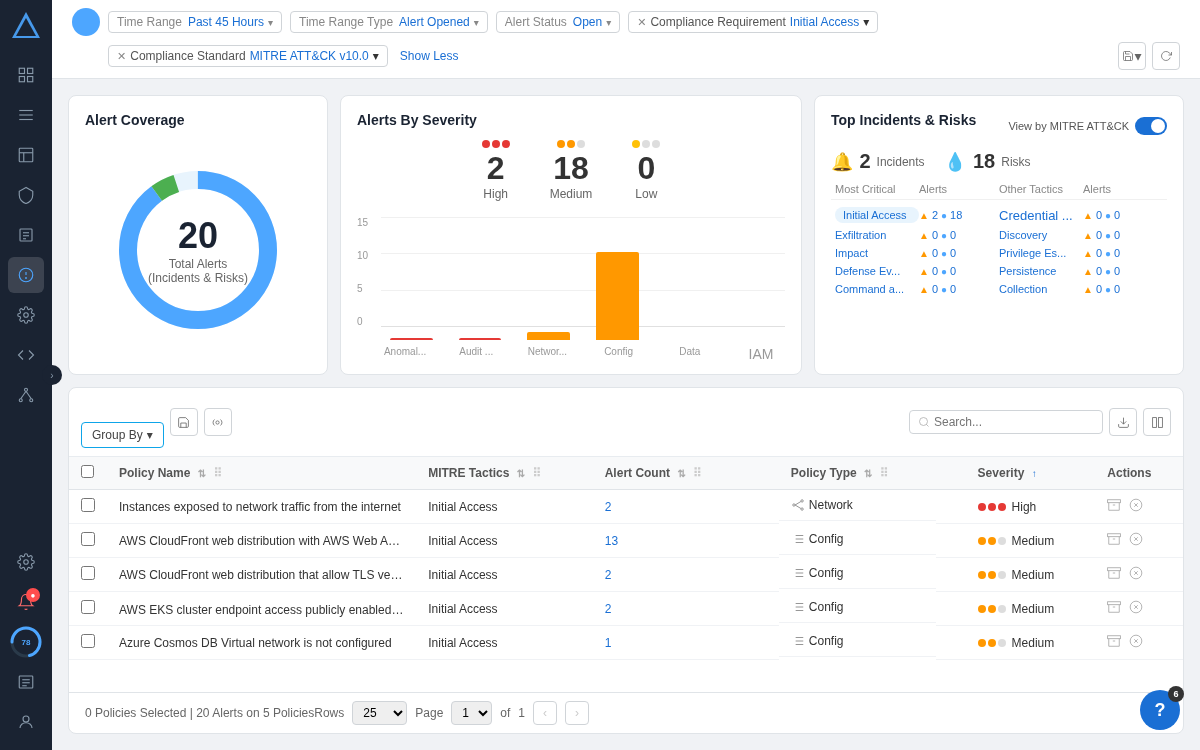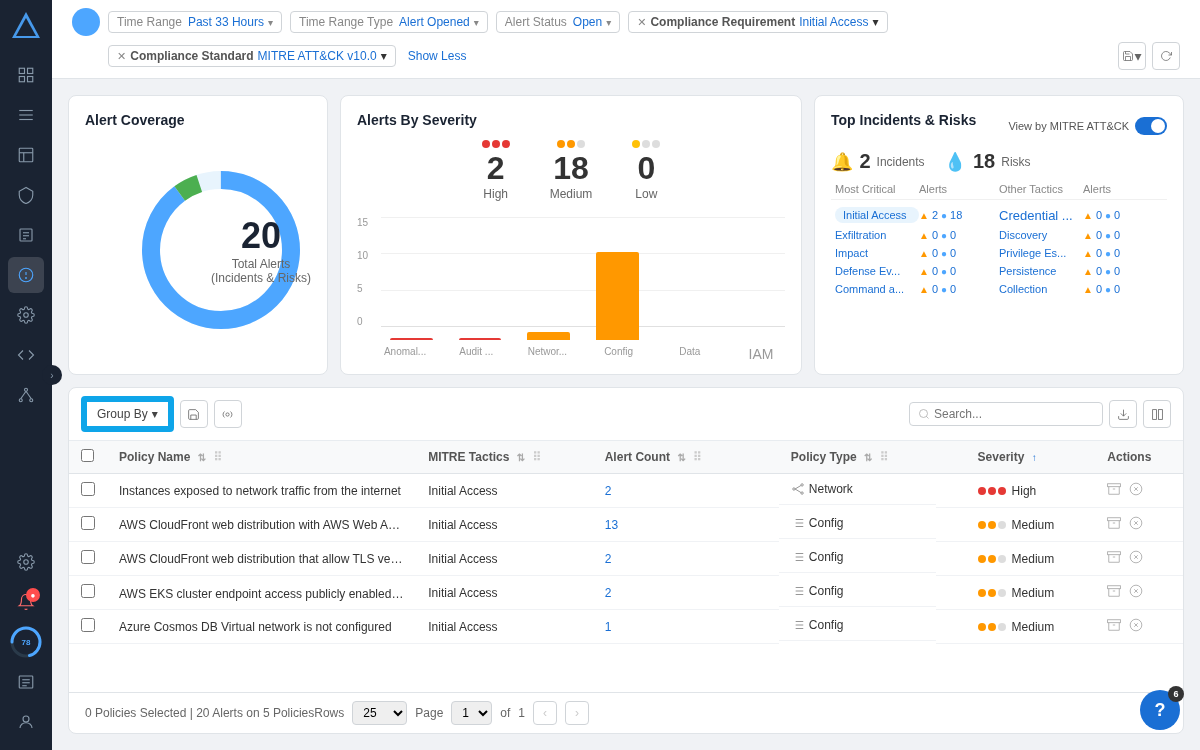--- a/index.html
+++ b/index.html
@@ -28,35 +28,35 @@
     
     .filter-bar { background: white; padding: 8px 20px; border-bottom: 1px solid #e0e4e8; display: flex; flex-direction: column; gap: 6px; }
     .filter-row { display: flex; align-items: center; gap: 8px; flex-wrap: wrap; }
     .filter-icon { width: 28px; height: 28px; background: #4da6ff; border-radius: 50%; display: flex; align-items: center; justify-content: center; color: white; font-size: 12px; }
     .filter-tag { display: flex; align-items: center; gap: 4px; padding: 3px 8px; border: 1px solid #d0d4d8; border-radius: 4px; font-size: 12px; color: #555; background: white; }
     .filter-tag .label { color: #888; margin-right: 2px; }
     .filter-tag .value { color: #1a6fd4; font-weight: 500; }
     .filter-tag .arrow { color: #888; font-size: 10px; }
     .filter-tag-x { display: flex; align-items: center; gap: 4px; padding: 3px 8px; border: 1px solid #d0d4d8; border-radius: 4px; font-size: 12px; background: white; }
     .filter-tag-x .x-btn { color: #888; cursor: pointer; font-size: 11px; }
-    .filter-tag-x .label { color: #555; font-weight: bold; }
+    .filter-tag-x .label { color: #555; }
     .filter-tag-x .value { color: #1a6fd4; font-weight: 500; }
     .show-less { color: #1a6fd4; font-size: 12px; cursor: pointer; text-decoration: none; margin-left: 4px; }
 
     
     .content { flex: 1; padding: 16px; display: flex; flex-direction: column; gap: 12px; overflow: hidden; }
 
     
     .cards-row { display: flex; gap: 12px; height: 280px; }
 
     
     .card { background: white; border-radius: 8px; padding: 16px; border: 1px solid #e0e4e8; }
     .card-title { font-size: 14px; font-weight: 600; color: #1a2332; margin-bottom: 12px; }
     .coverage-card { width: 260px; flex-shrink: 0; }
-    .donut-container { display: flex; align-items: center; justify-content: flex-end; height: 220px; position: relative; }
+    .donut-container { display: flex; align-items: center; justify-content: center; height: 220px; position: relative; }
     .donut-center { position: absolute; text-align: center; }
     .donut-number { font-size: 36px; font-weight: 700; color: #1a2332; }
     .donut-label { font-size: 12px; color: #666; }
 
     
     .severity-card { flex: 1; }
     .severity-numbers { display: flex; gap: 40px; margin-bottom: 16px; justify-content: center; }
     .sev-item { text-align: center; }
     .sev-count { font-size: 32px; font-weight: 600; }
     .sev-dots { display: flex; gap: 2px; justify-content: center; margin-bottom: 2px; }
@@ -74,21 +74,21 @@
     .toggle-dot { width: 14px; height: 14px; background: white; border-radius: 50%; position: absolute; top: 2px; right: 2px; }
     .inc-stats { display: flex; gap: 20px; margin-bottom: 10px; }
     .inc-stat { display: flex; align-items: center; gap: 6px; }
     .inc-count { font-size: 20px; font-weight: 600; }
     .inc-type { font-size: 12px; color: #666; }
 
     
     .table-section { background: white; border-radius: 8px; border: 1px solid #e0e4e8; flex: 1; display: flex; flex-direction: column; overflow: hidden; }
     .table-toolbar { padding: 8px 12px; display: flex; align-items: center; justify-content: space-between; border-bottom: 1px solid #e8ecf0; }
     .toolbar-left { display: flex; gap: 6px; align-items: center; }
-    .group-by-btn { display: flex; align-items: center; gap: 4px; padding: 5px 10px; border: 6px solid #0ea5e9; border-radius: 4px; font-size: 12px; color: #444; cursor: pointer; background: white; }
+    .group-by-btn { display: flex; align-items: center; gap: 4px; padding: 5px 10px; border: 1px solid #0ea5e9; border-radius: 4px; font-size: 12px; color: #444; cursor: pointer; background: white; margin-top: 26px; }
     .toolbar-right { display: flex; gap: 6px; align-items: center; }
     .search-box { display: flex; align-items: center; border: 1px solid #d0d4d8; border-radius: 4px; padding: 4px 8px; gap: 4px; }
     .search-input { border: none; outline: none; font-size: 12px; width: 160px; color: #555; }
     .table-container { flex: 1; overflow-y: auto; }
     table { width: 100%; border-collapse: collapse; }
     thead th { padding: 8px 12px; text-align: left; font-size: 12px; font-weight: 600; color: #555; background: #f8f9fa; border-bottom: 1px solid #e0e4e8; white-space: nowrap; }
     thead th .sort-icon { margin-left: 4px; color: #aaa; font-size: 10px; }
     thead th .sort-up { color: #1a6fd4; }
     tbody td { padding: 8px 12px; border-bottom: 1px solid #f0f2f5; font-size: 12px; color: #333; }
     .cb { width: 14px; height: 14px; border: 1px solid #ccc; border-radius: 2px; }
@@ -224,21 +224,21 @@
 
   <div class="filter-bar">
     <div class="filter-row">
       <div class="filter-icon">
         <svg width="14" height="14" fill="white" viewBox="0 0 24 24">
             <path d="M4 6h16M7 12h10M10 18h4"></path>
           </svg>
       </div>
       <div class="filter-tag">
         <span class="label">Time Range</span>
-        <span class="value">Past 33 Hours</span>
+        <span class="value">Past 45 Hours</span>
         <span class="arrow">▾</span>
       </div>
       <div class="filter-tag">
         <span class="label">Time Range Type</span>
         <span class="value">Alert Opened</span>
         <span class="arrow">▾</span>
       </div>
       <div class="filter-tag">
         <span class="label">Alert Status</span>
         <span class="value">Open</span>

